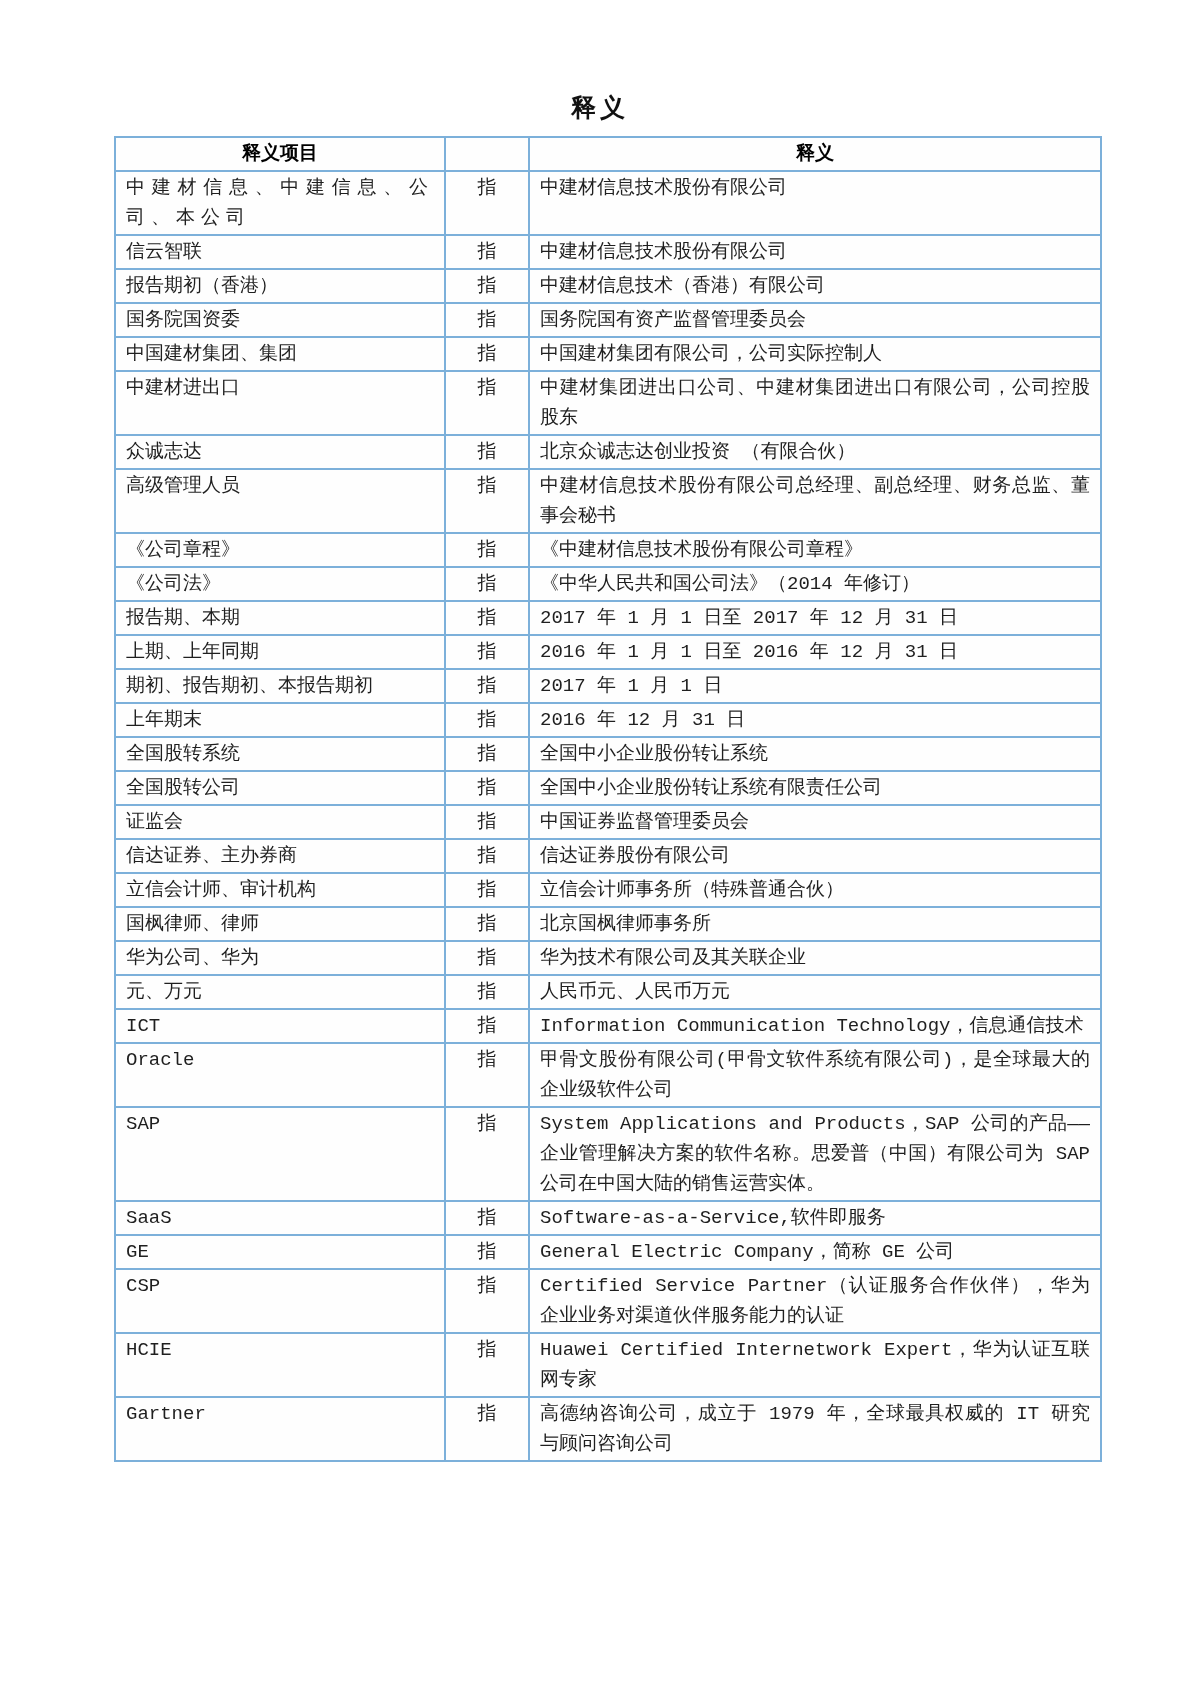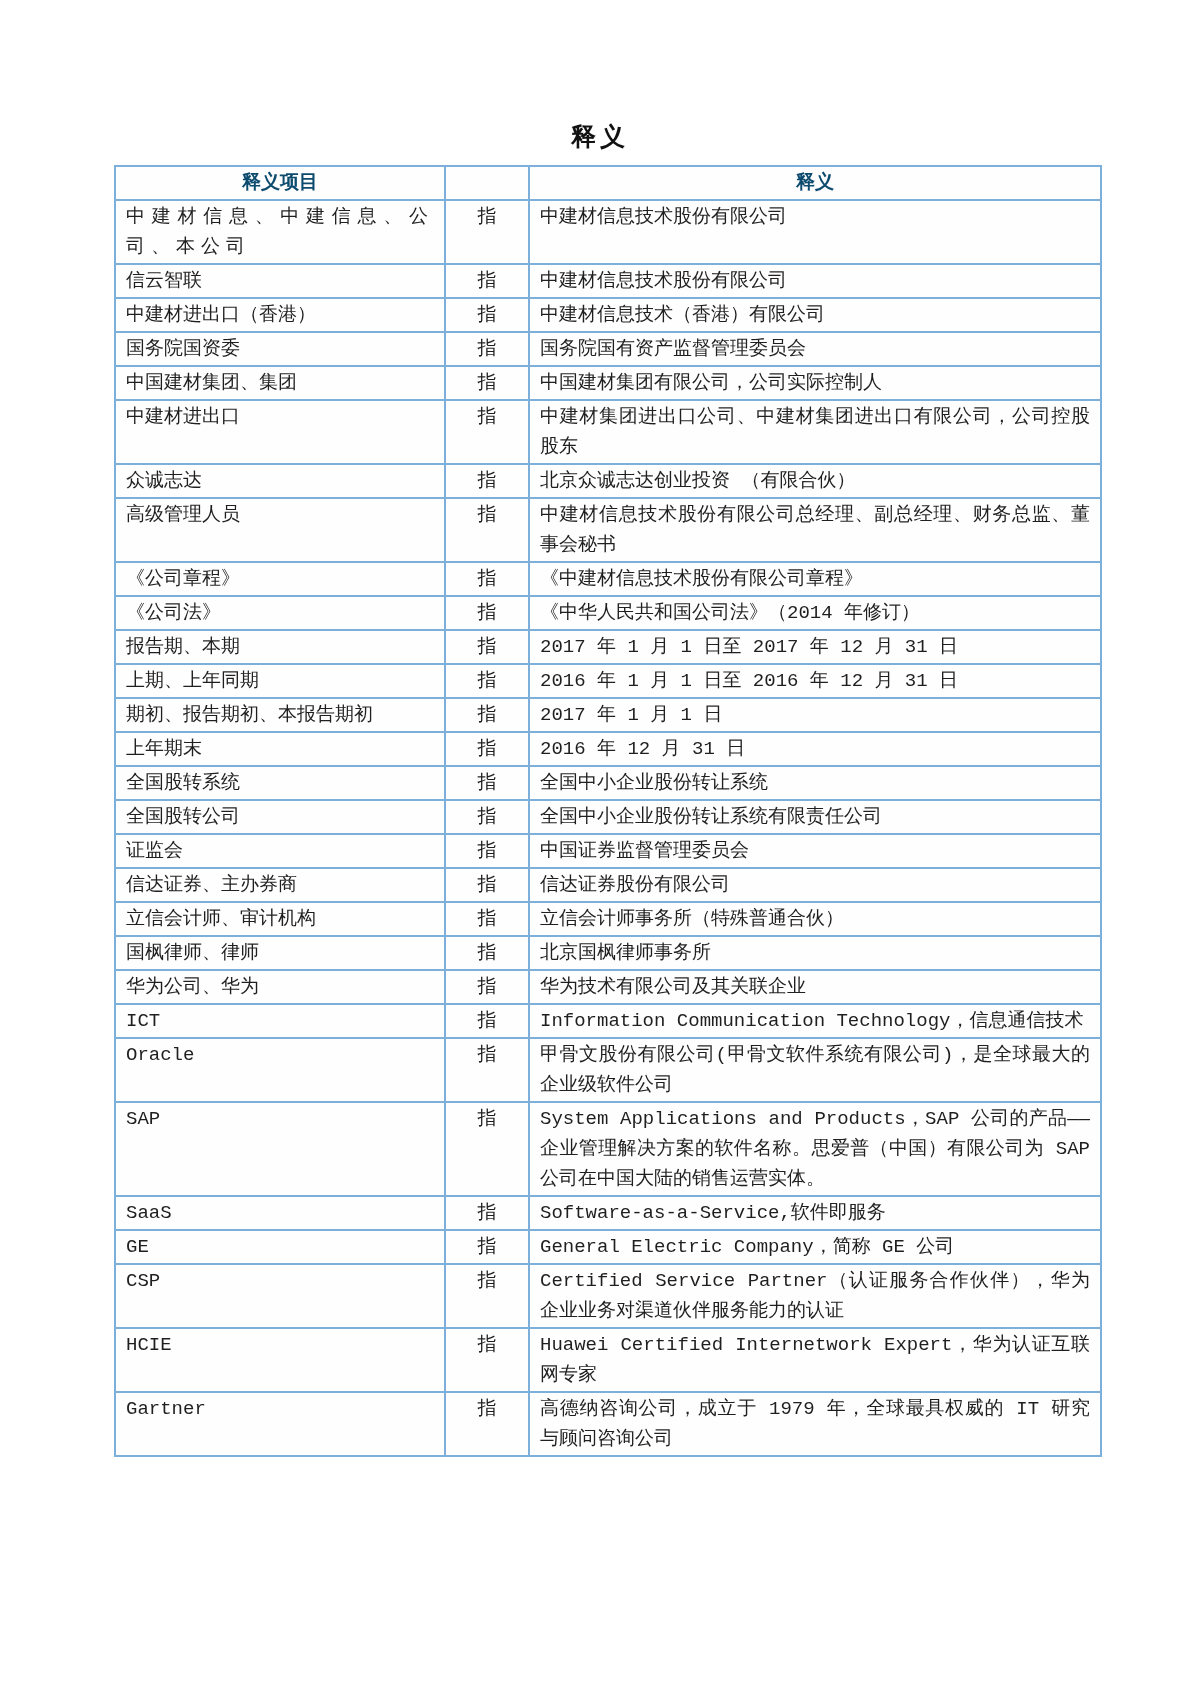--- a/index.html
+++ b/index.html
@@ -8,21 +8,21 @@
     background: #ffffff;
   }
   body {
     width: 1200px;
     height: 1697px;
     position: relative;
     color: #1f1f1f;
     font-family: "Liberation Mono", "DejaVu Sans Mono", monospace;
   }
   .sheet {
-    padding-top: 120px;
+    padding-top: 91px;
   }
   .doc-title {
     margin: 0 0 12px 0;
     text-align: center;
     font-size: 25px;
     font-weight: bold;
     letter-spacing: 4px;
     color: #111111;
     font-family: "Liberation Mono", "DejaVu Sans Mono", monospace;
   }
@@ -41,21 +41,21 @@
     border: 2px solid #7cb0da;
     font-size: 19px;
     line-height: 30px;
     padding: 1px 10px;
     vertical-align: top;
     word-break: break-word;
   }
   table.glossary th {
     font-weight: bold;
     text-align: center;
-    color: #0c4a6e;
+    color: #000000;
     height: 30px;
   }
   td.cell-item {
     text-align: justify;
     padding-left: 12px;
     padding-right: 12px;
   }
   td.cell-ref {
     text-align: center;
   }
@@ -95,21 +95,21 @@
     <td class="cell-def">中建材信息技术股份有限公司</td>
   </tr>
 
   <tr>
     <td class="cell-item">信云智联</td>
     <td class="cell-ref">指</td>
     <td class="cell-def">中建材信息技术股份有限公司</td>
   </tr>
 
   <tr>
-    <td class="cell-item">中建材进出口（香港）</td>
+    <td class="cell-item">报告期初（香港）</td>
     <td class="cell-ref">指</td>
     <td class="cell-def">中建材信息技术（香港）有限公司</td>
   </tr>
 
   <tr>
     <td class="cell-item">国务院国资委</td>
     <td class="cell-ref">指</td>
     <td class="cell-def">国务院国有资产监督管理委员会</td>
   </tr>
 
@@ -208,20 +208,25 @@
     <td class="cell-ref">指</td>
     <td class="cell-def">北京国枫律师事务所</td>
   </tr>
 
   <tr>
     <td class="cell-item">华为公司、华为</td>
     <td class="cell-ref">指</td>
     <td class="cell-def">华为技术有限公司及其关联企业</td>
   </tr>
 
+  <tr>
+    <td class="cell-item">元、万元</td>
+    <td class="cell-ref">指</td>
+    <td class="cell-def">人民币元、人民币万元</td>
+  </tr>
 
   <tr>
     <td class="cell-item">ICT</td>
     <td class="cell-ref">指</td>
     <td class="cell-def">Information Communication Technology，信息通信技术</td>
   </tr>
 
   <tr>
     <td class="cell-item">Oracle</td>
     <td class="cell-ref">指</td>

